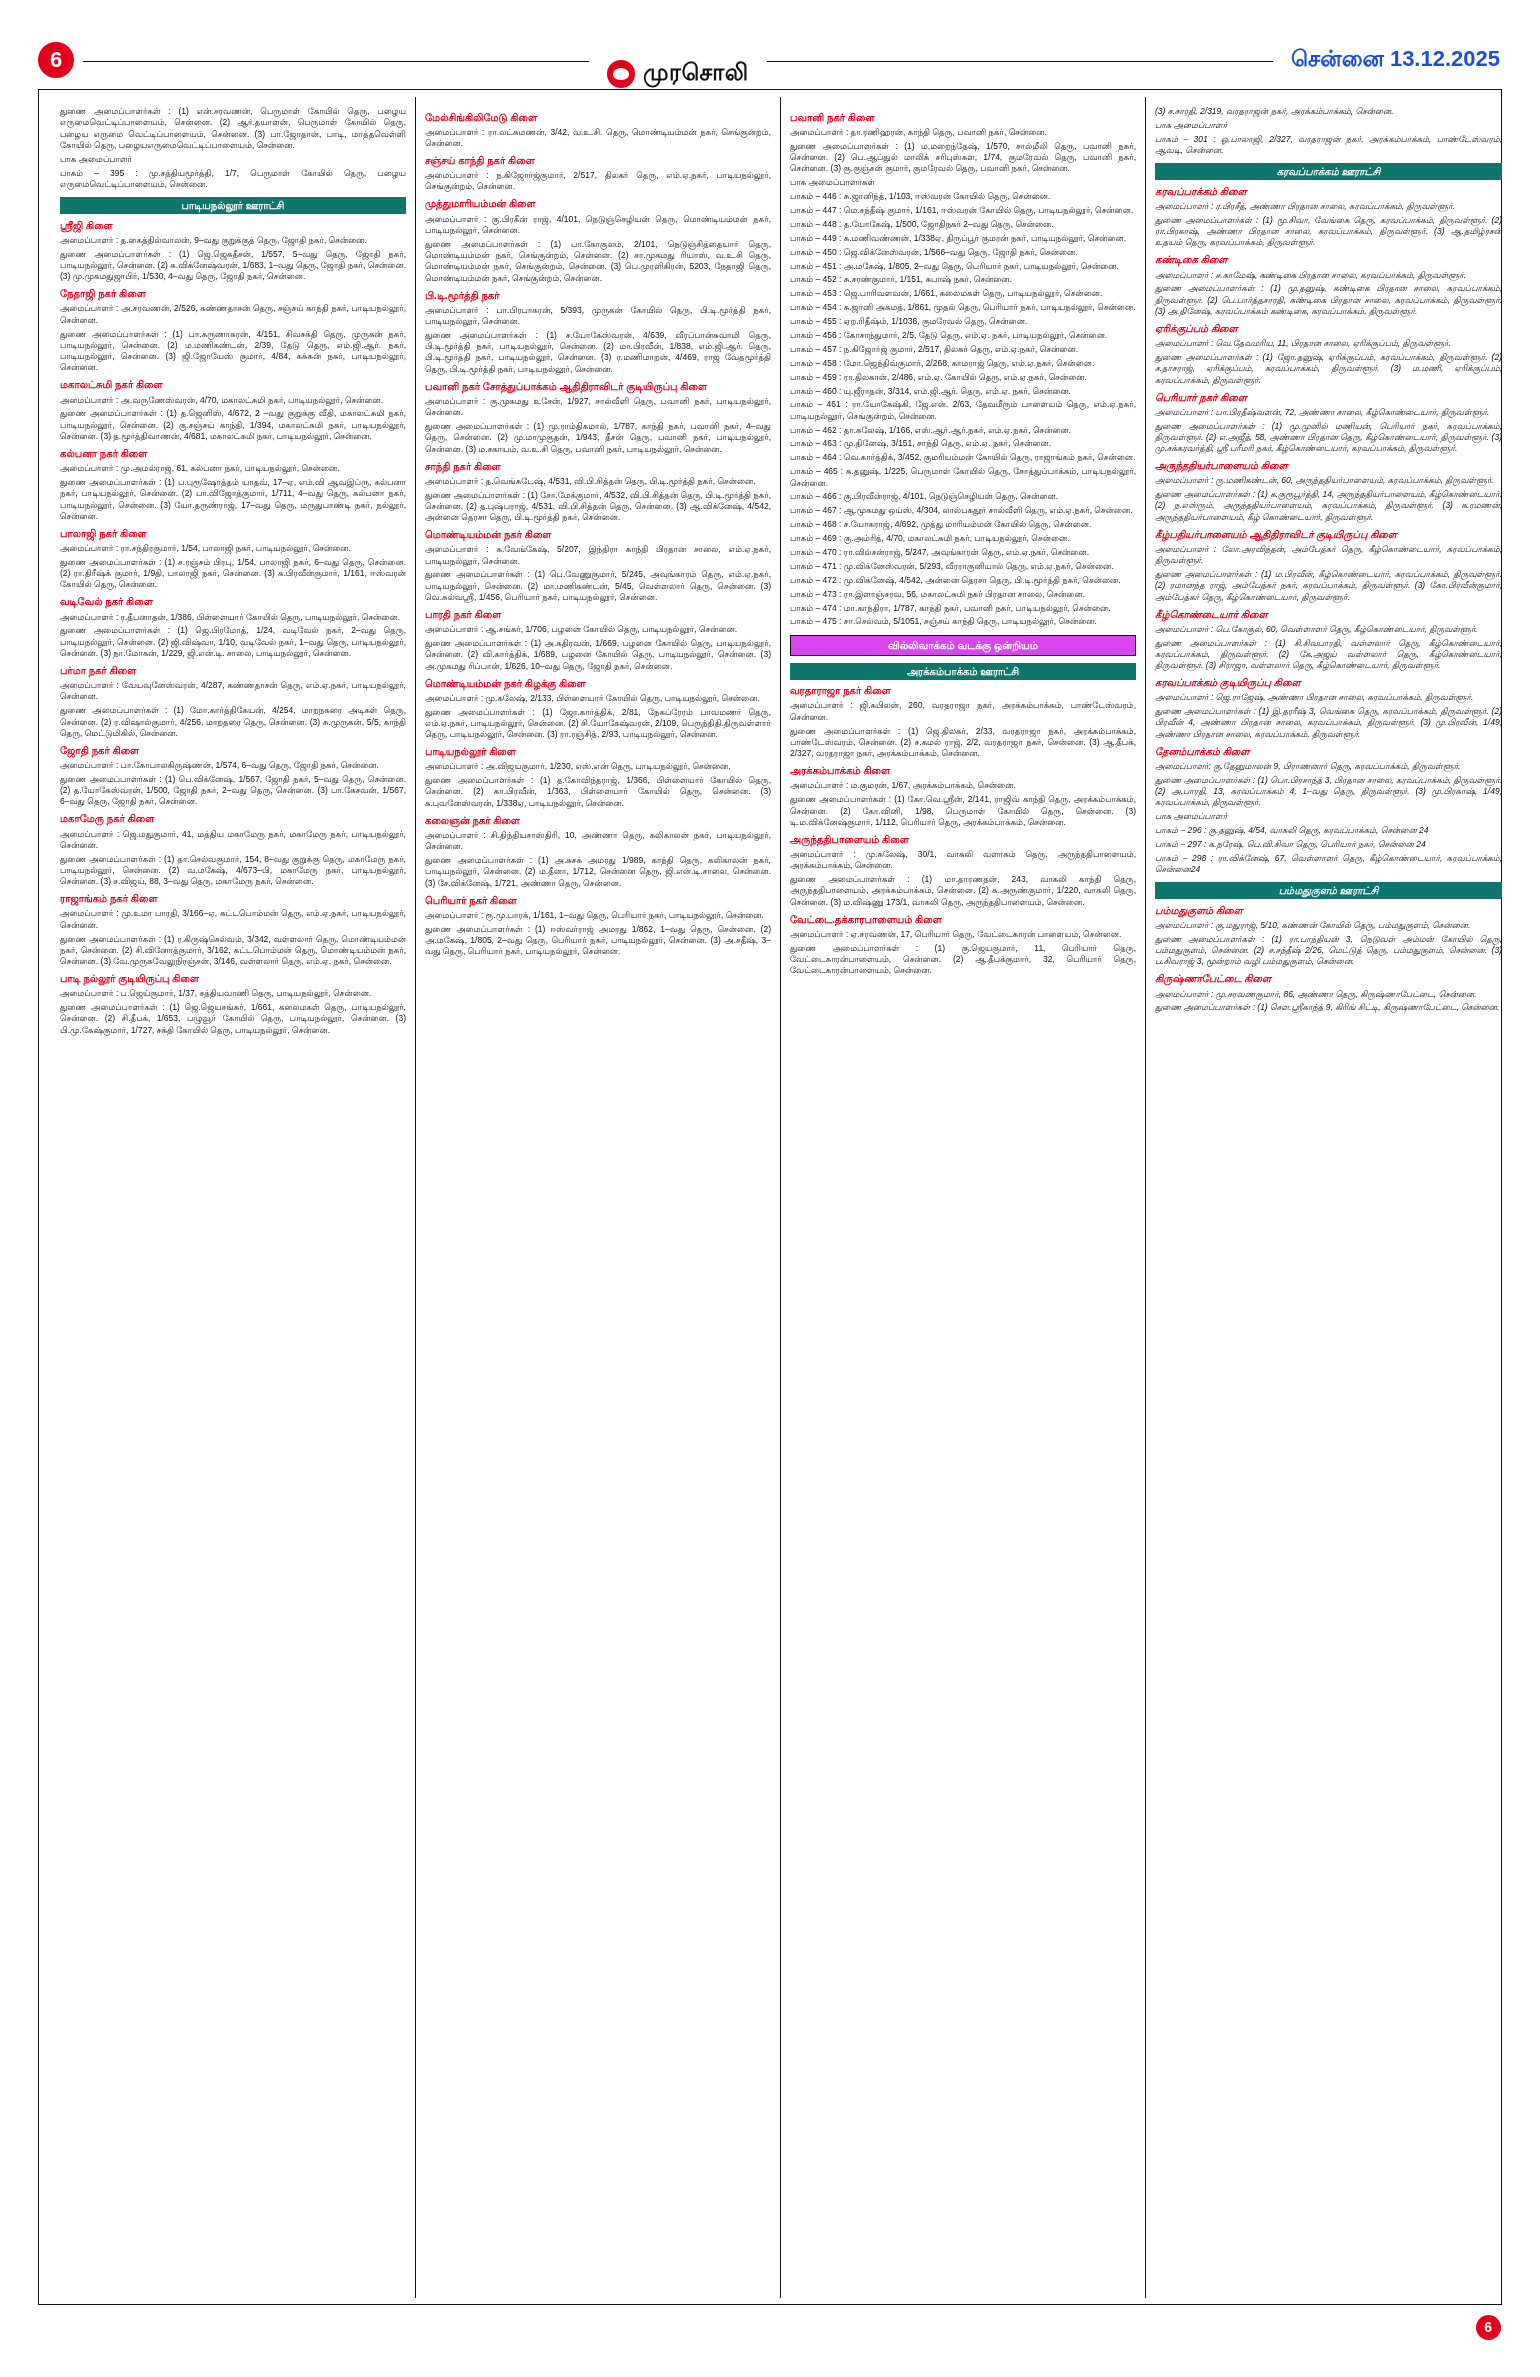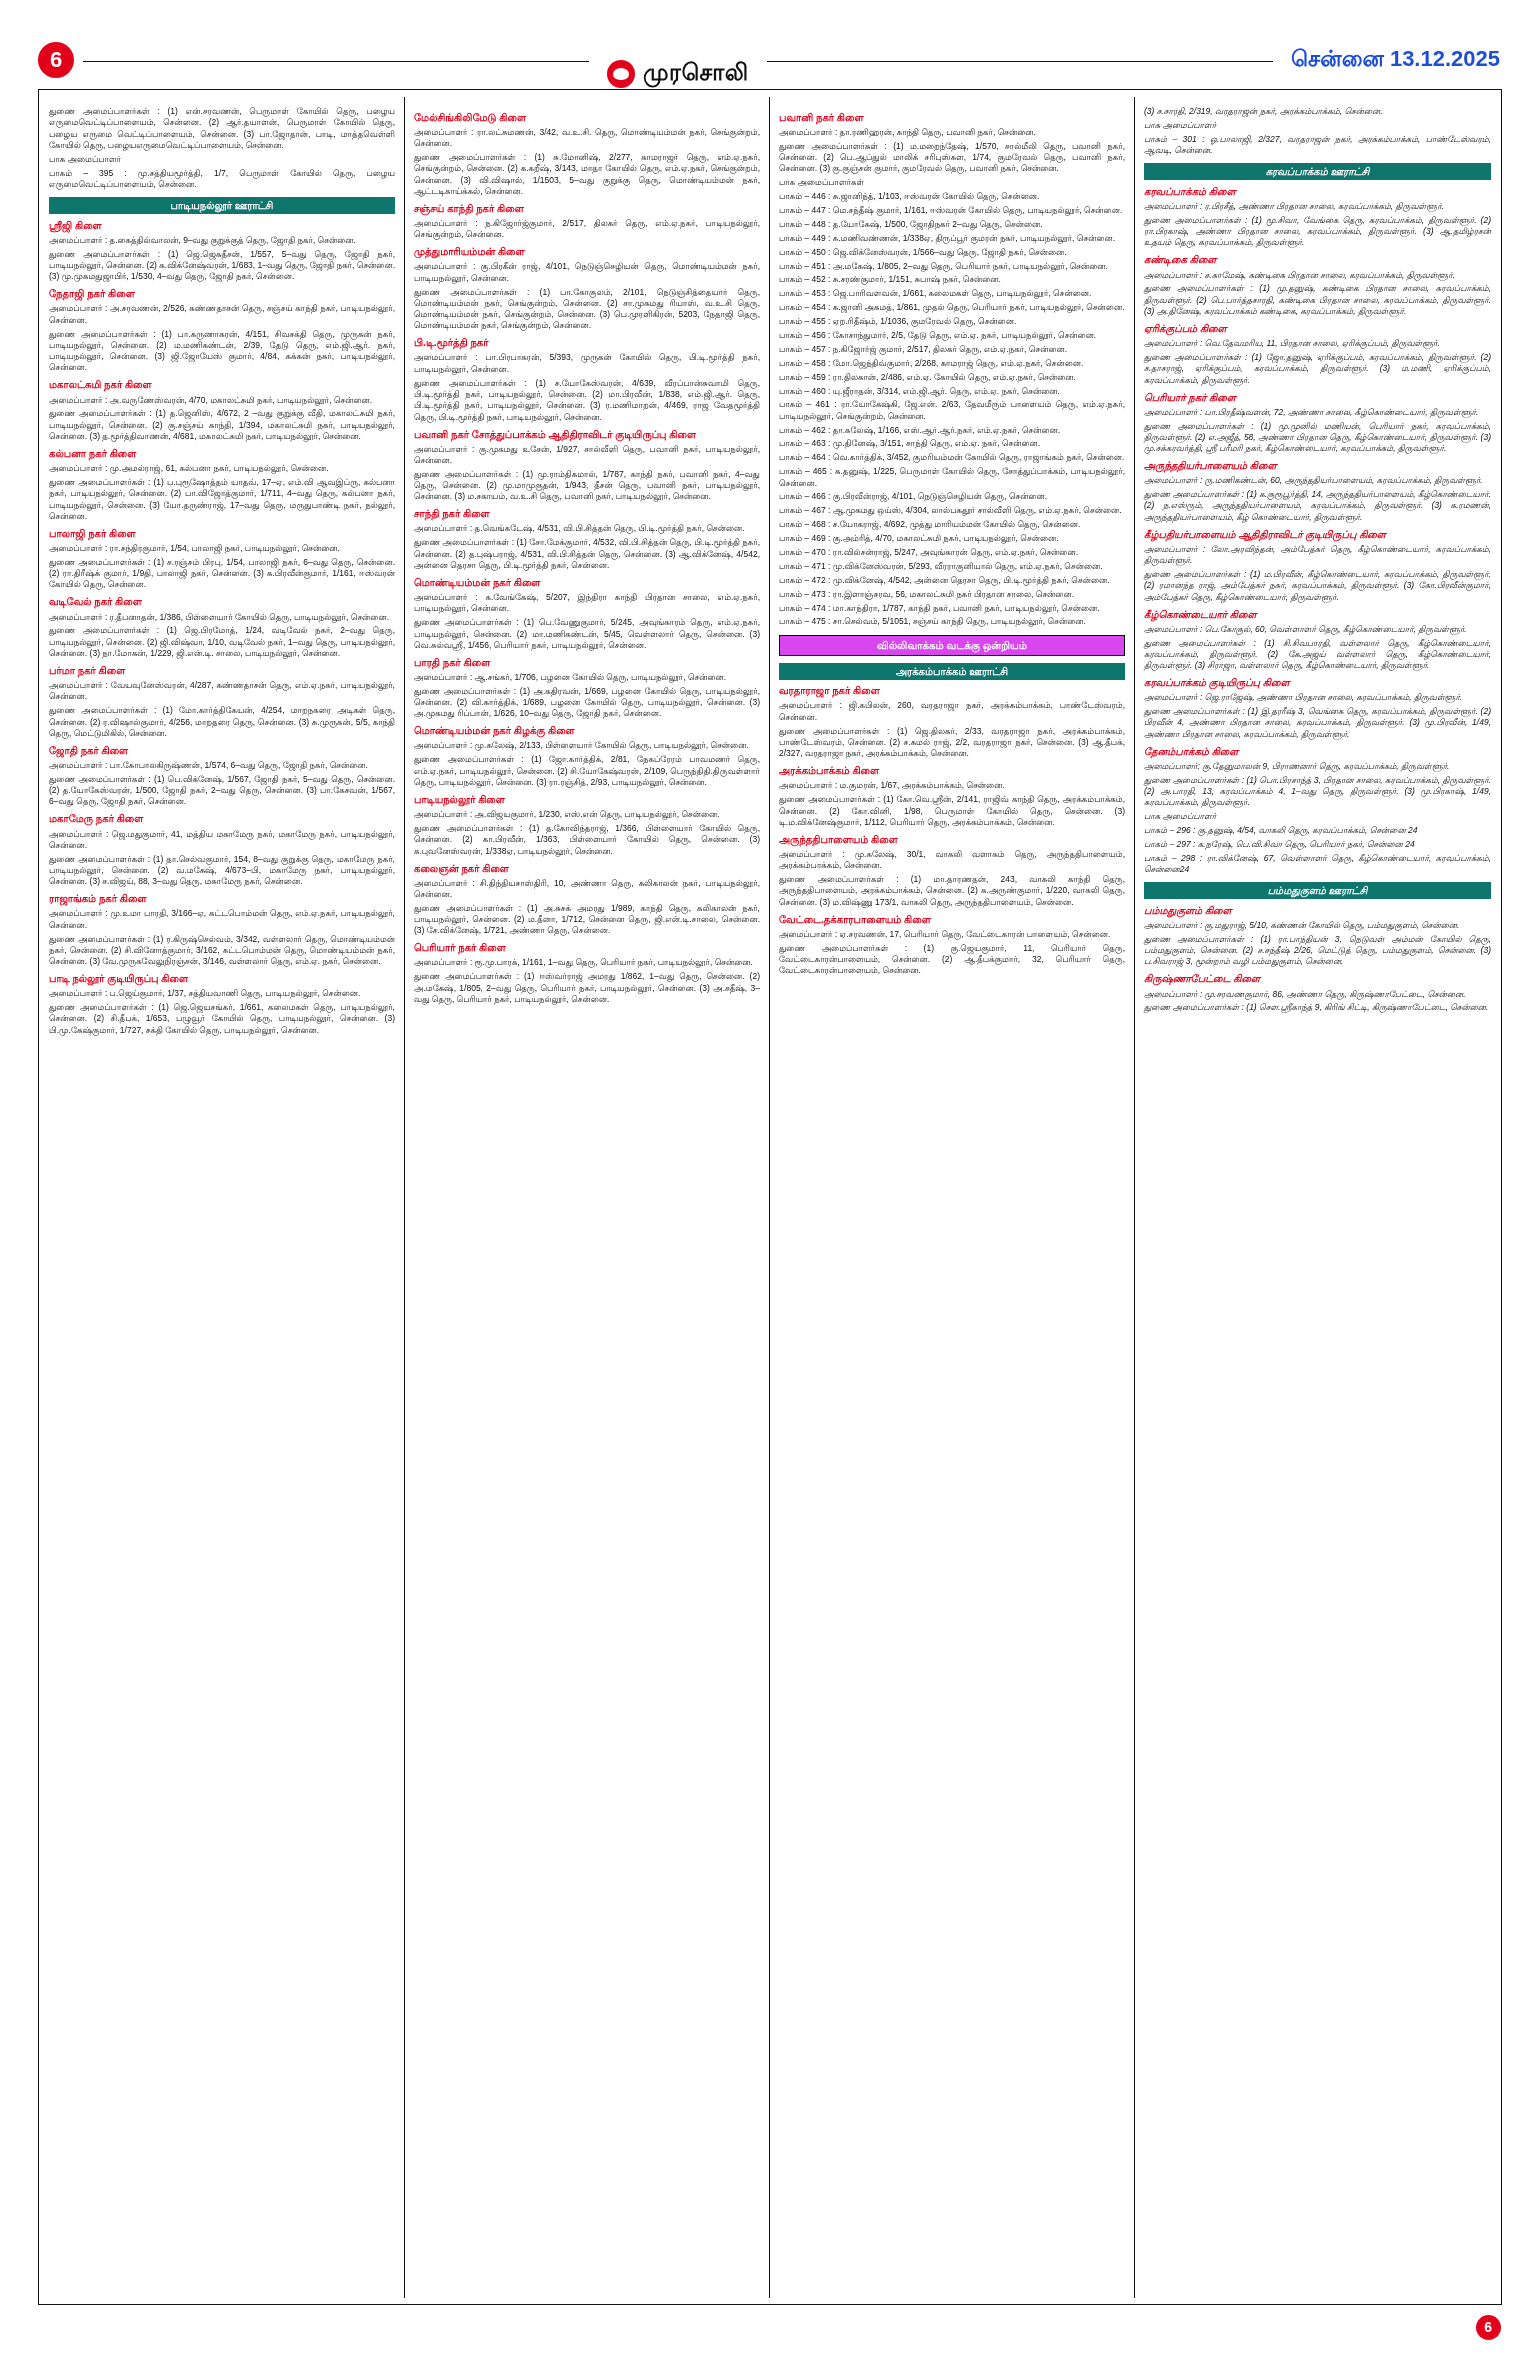--- a/index.html
+++ b/index.html
@@ -29,21 +29,21 @@
   }
   .logo-text{font-size:23px;font-weight:bold;color:#111;letter-spacing:0.6px;}
   .date-text{font-size:22px;font-weight:bold;color:#1d4ed8;flex:0 0 auto;padding-left:9px;}
 
   
   .frame{
     position:absolute;left:38px;top:89px;width:1464px;height:2216px;
     border:1.3px solid #111;box-sizing:border-box;
   }
   .cols{
-    position:absolute;left:40px;top:97px;width:1461px;height:2201px;
+    position:absolute;left:51px;top:97px;width:1461px;height:2201px;
     display:flex;box-sizing:border-box;
   }
   .col{
     width:365px;box-sizing:border-box;padding:9px 9px 6.4px 9px;
     border-right:0.6px solid #111;
   }
   .col:last-child{border-right:none;font-style:italic;}
 
   
   .head-red{
@@ -125,21 +125,20 @@
         <div class="head-red">ராஜாங்கம் நகர் கிளை</div>
         <p class="t">அமைப்பாளர் : மு.உமா பாரதி, 3/166–ஏ, கட்டபொம்மன் தெரு, எம்.ஏ.நகர், பாடியநல்லூர், சென்னை.</p>
         <p class="t">துணை அமைப்பாளர்கள் : (1) ர.கிருஷ்செல்வம், 3/342, வள்ளலார் தெரு, மொண்டியம்மன் நகர், சென்னை. (2) சி.வினோத்குமார், 3/162, கட்டபொம்மன் தெரு, மொண்டியம்மன் நகர், சென்னை. (3) வே.முருகவேலுநிரஞ்சன், 3/146, வள்ளலார் தெரு, எம்.ஏ. நகர், சென்னை.</p>
         <div class="head-red">பாடி நல்லூர் குடியிருப்பு கிளை</div>
         <p class="t">அமைப்பாளர் : ப.ஜெய்குமார், 1/37, சத்தியவாணி தெரு, பாடியநல்லூர், சென்னை.</p>
         <p class="t">துணை அமைப்பாளர்கள் : (1) ஜெ.ஜெயசங்கர், 1/661, கலைமகள் தெரு, பாடியநல்லூர், சென்னை. (2) சி.தீபக், 1/653, பழுவூர் கோயில் தெரு, பாடியநல்லூர், சென்னை. (3) பி.மு.கேஷ்குமார், 1/727, சக்தி கோயில் தெரு, பாடியநல்லூர், சென்னை.</p>
       </div>
     <div class="col">
         <div class="head-red">மேல்சிங்கிலிமேடு கிளை</div>
         <p class="t">அமைப்பாளர் : ரா.லட்சுமணன், 3/42, வ.உ.சி. தெரு, மொண்டியம்மன் நகர், செங்குன்றம், சென்னை.</p>
-        <p class="t">துணை அமைப்பாளர்கள் : (1) சு.மோனிஷ், 2/277, காமராஜர் தெரு, எம்.ஏ.நகர், செங்குன்றம், சென்னை. (2) க.கறீஷ், 3/143, மாதா கோயில் தெரு, எம்.ஏ.நகர், செங்குன்றம், சென்னை. (3) வி.விஷால், 1/1503, 5–வது குறுக்கு தெரு, மொண்டியம்மன் நகர், ஆட்டடிகாய்க்கல், சென்னை.</p>
         <div class="head-red">சஞ்சய் காந்தி நகர் கிளை</div>
         <p class="t">அமைப்பாளர் : ந.கிஜோர்ஜ்குமார், 2/517, திலகர் தெரு, எம்.ஏ.நகர், பாடியநல்லூர், செங்குன்றம், சென்னை.</p>
         <div class="head-red">முத்துமாரியம்மன் கிளை</div>
         <p class="t">அமைப்பாளர் : கு.பிரகீன் ராஜ், 4/101, நெடுஞ்செழியன் தெரு, மொண்டியம்மன் நகர், பாடியநல்லூர், சென்னை.</p>
         <p class="t">துணை அமைப்பாளர்கள் : (1) பா.கோகுலம், 2/101, நெடுஞ்சித்தையார் தெரு, மொண்டியம்மன் நகர், செங்குன்றம், சென்னை. (2) சா.முகமது ரியாஸ், வ.உ.சி தெரு, மொண்டியம்மன் நகர், செங்குன்றம், சென்னை. (3) பெ.முரளிகிரன், 5203, நேதாஜி தெரு, மொண்டியம்மன் நகர், செங்குன்றம், சென்னை.</p>
         <div class="head-red">பி.டி.மூர்த்தி நகர்</div>
         <p class="t">அமைப்பாளர் : பா.பிரபாகரன், 5/393, முருகன் கோயில் தெரு, பி.டி.மூர்த்தி நகர், பாடியநல்லூர், சென்னை.</p>
         <p class="t">துணை அமைப்பாளர்கள் : (1) ச.யோகேஸ்வரன், 4/639, வீரப்பான்சுவாமி தெரு, பி.டி.மூர்த்தி நகர், பாடியநல்லூர், சென்னை. (2) மா.பிரவீன், 1/838, எம்.ஜி.ஆர். தெரு, பி.டி.மூர்த்தி நகர், பாடியநல்லூர், சென்னை. (3) ர.மணிமாறன், 4/469, ராஜ வேதமூர்த்தி தெரு, பி.டி.மூர்த்தி நகர், பாடியநல்லூர், சென்னை.</p>
         <div class="head-red">பவானி நகர் சோத்துப்பாக்கம் ஆதிதிராவிடர் குடியிருப்பு கிளை</div>
         <p class="t">அமைப்பாளர் : கு.முகமது உசேன், 1/927, சால்வீளி தெரு, பவானி நகர், பாடியநல்லூர், சென்னை.</p>

